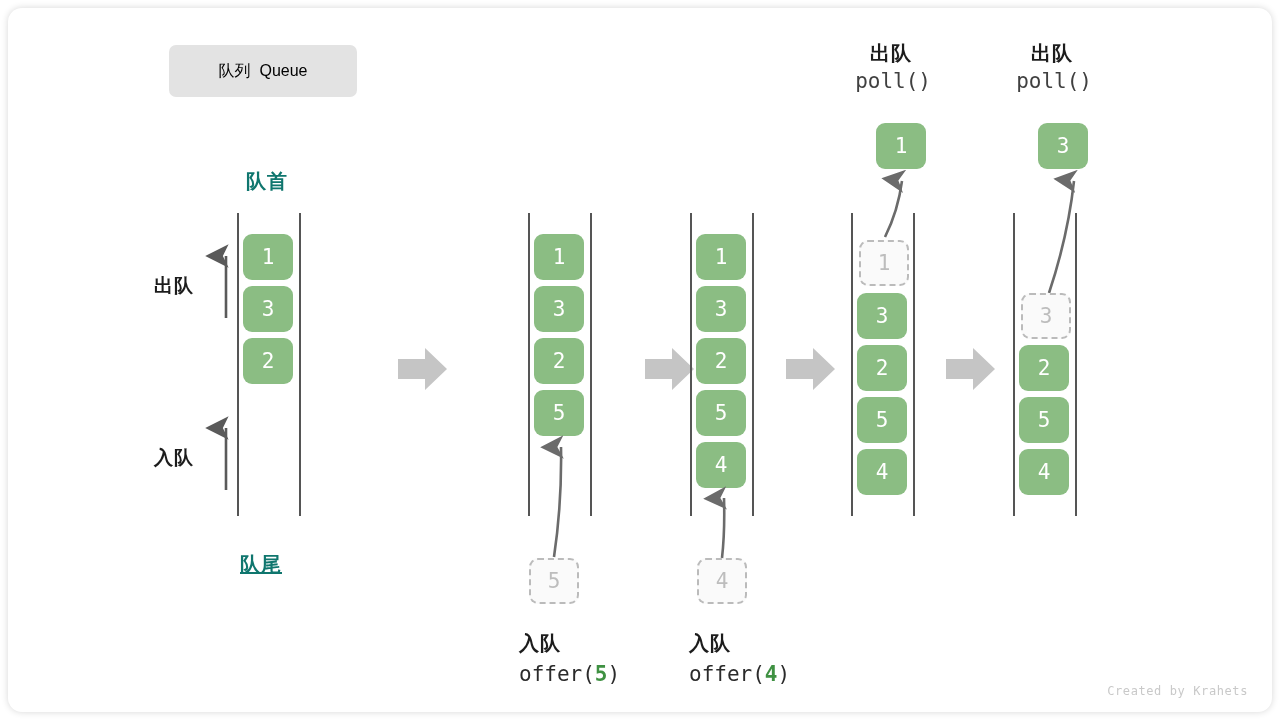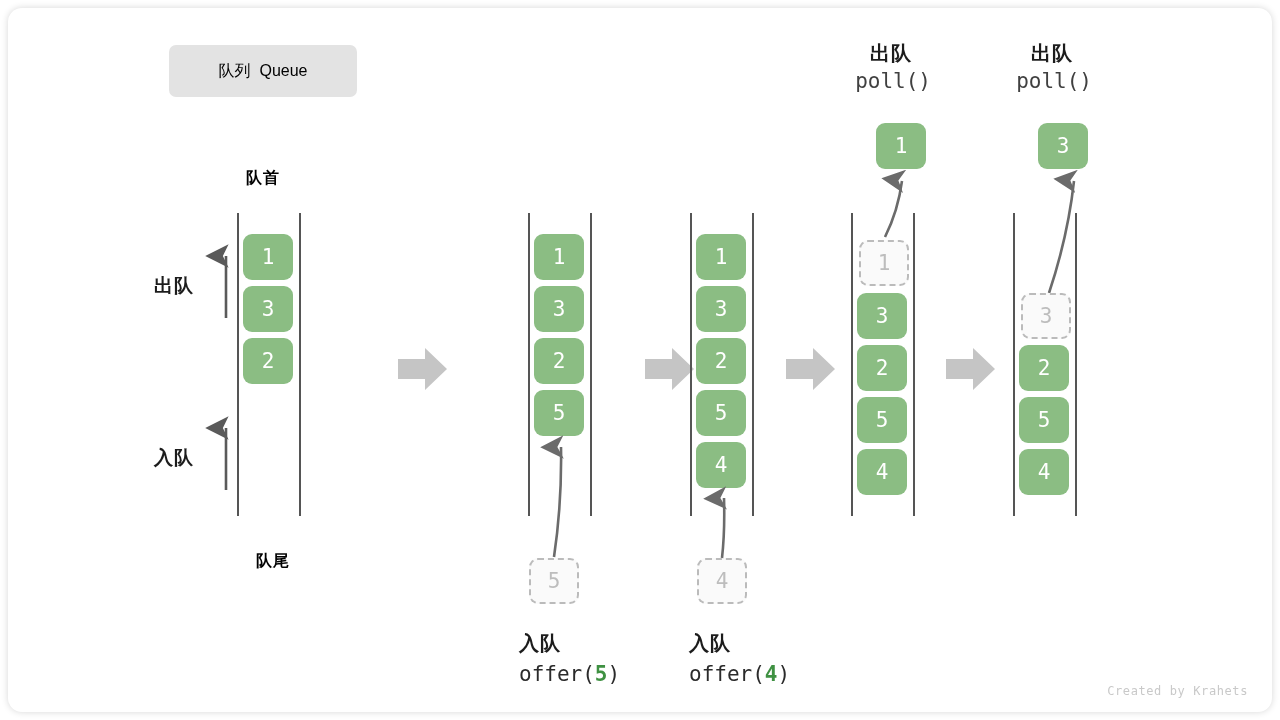--- a/index.html
+++ b/index.html
@@ -33,23 +33,23 @@
     background: #e3e3e3;
     border-radius: 7px;
     display: flex;
     align-items: center;
     justify-content: center;
     gap: 9px;
   }
 
   
   .endlabel {
-    font-size: 16px;
-    font-weight: bold;
-    color: #000000;
+    font-size: 20px;
+    font-weight: bold;
+    color: #0f766e;
     letter-spacing: 1px;
     white-space: nowrap;
     text-align: right;
   }
 
   
   .oplabel {
     font-size: 19px;
     font-weight: bold;
     color: #1c1c1c;
@@ -144,21 +144,21 @@
 <body>
 
 <div id="card">
 
   <div id="title-pill" class="abs">
     <span id="t-cn">队列</span>
     <span id="t-en">Queue</span>
   </div>
 
   <div class="abs endlabel" style="left:238px; top:160px;">队首</div>
-  <div class="abs endlabel" style="left:248px; top:543px;">队尾</div>
+  <div class="abs endlabel" style="left:232px; top:543px;text-decoration:underline;">队尾</div>
 
   <div class="abs oplabel" style="left:146px; top:265px;">出队</div>
   <svg class="abs" style="left:206px; top:240px;" width="24" height="72">
     <defs>
       <marker id="mk-up-dark" markerWidth="9" markerHeight="9" refX="4.5" refY="8" orient="auto">
         <path d="M4.5 0 L9 9 L4.5 6.8 L0 9 Z" fill="#5a5a5a"></path>
       </marker>
     </defs>
     <line x1="12" y1="70" x2="12" y2="8" stroke="#5a5a5a" stroke-width="2.6" marker-end="url(#mk-up-dark)"></line>
   </svg>

